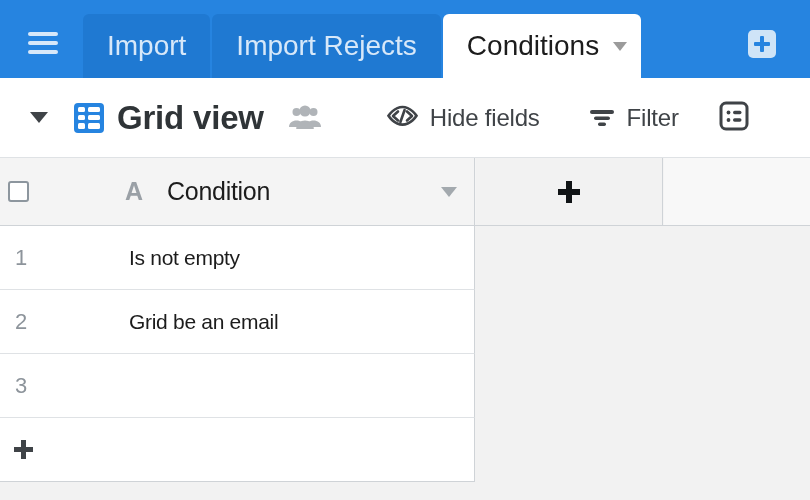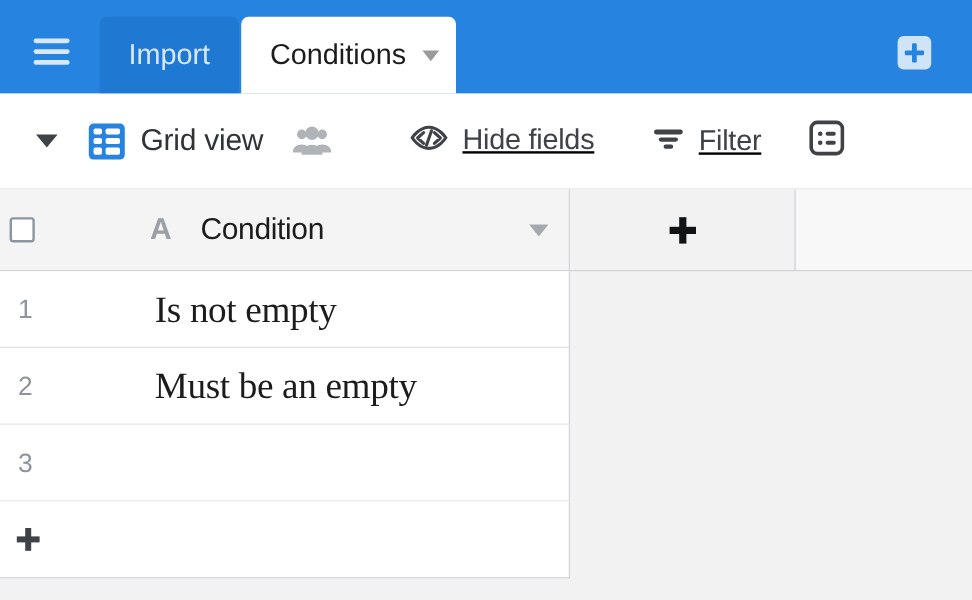--- a/index.html
+++ b/index.html
@@ -24,21 +24,21 @@
   }
   .hamburger span {
     display: block; height: 4px; border-radius: 2px; background: #d7e8f9;
   }
   .tabs { position: absolute; left: 83px; top: 14px; height: 64px; display: flex; align-items: flex-end; }
   .tab {
     height: 64px;
     display: flex; align-items: center; justify-content: center;
     padding: 0 24px;
     border-radius: 6px 6px 0 0;
-    font-size: 24px;
+    font-size: 28px;
     color: #d7e8f9;
     background: #1f79d2;
     margin-right: 2px;
     white-space: nowrap;
     cursor: pointer;
   }
   .tab.active {
     background: #ffffff;
     color: #1c1c1c;
     padding-right: 14px;
@@ -85,25 +85,25 @@
   .gridicon {
     margin-left: 26px;
     width: 30px; height: 30px; border-radius: 4px; background: #2684e0;
     padding: 4px 4px;
     display: grid; grid-template-columns: 1fr 1.55fr; grid-template-rows: 1fr 1fr 1fr;
     gap: 3px;
     cursor: pointer;
   }
   .gridicon i { display: block; background: #ffffff; border-radius: 1.5px; }
   .tb-label {
-    margin-left: 13px; font-size: 25px; color: #2f3437; font-weight: 400; letter-spacing: -0.2px;
+    margin-left: 13px; font-size: 33px; color: #2f3437; font-weight: 700; letter-spacing: -0.2px;
   }
   .people { margin-left: 24px; width: 34px; height: 26px; position: relative; cursor: pointer; }
   .btn {
-    display: flex; align-items: flex-start; cursor: pointer; text-decoration: underline;
+    display: flex; align-items: flex-end; cursor: pointer;
   }
   .btn .lbl { font-size: 24px; color: #3f4347; margin-left: 11px; letter-spacing: -0.2px; }
   .hidefields { margin-left: 64px; }
   .filterbtn { margin-left: 48px; }
   .rowheight { margin-left: 40px; cursor: pointer; }
 
   
   .grid { position: absolute; left: 0; top: 158px; width: 810px; height: 342px; background: #f2f2f2; }
 
   .hdr-row {
@@ -139,21 +139,21 @@
   .hdr-add .plus:after { top: 0; left: 8px; width: 6px; height: 22px; }
   .hdr-tail { position: absolute; left: 664px; top: 0; width: 146px; height: 67px; background: #f8f8f8; }
 
   .rows { position: absolute; left: 0; top: 68px; width: 810px; }
   .row {
     position: relative; width: 475px; height: 64px; background: #ffffff;
     border-bottom: 1px solid #dfe2e5; border-right: 1px solid #cfd3d7;
     display: flex; align-items: center;
   }
   .rownum { width: 44px; text-align: left; padding-left: 15px; font-size: 22px; color: #8d949b; }
-  .cell { font-size: 31px; color: #1c1c1c; margin-left: 85px; letter-spacing: -0.3px; font-family: Liberation Serif, serif; }
+  .cell { font-size: 21px; color: #1c1c1c; margin-left: 85px; letter-spacing: -0.3px; }
   .row-add {
     position: relative; width: 475px; height: 64px; background: #ffffff;
     border-bottom: 1px solid #cfd3d7; border-right: 1px solid #cfd3d7;
     display: flex; align-items: center; cursor: pointer;
   }
   .row-add .plus { position: relative; margin-left: 14px; width: 19px; height: 19px; }
   .row-add .plus:before, .row-add .plus:after { content: ""; position: absolute; background: #3f4347; }
   .row-add .plus:before { left: 0; top: 6.5px; width: 19px; height: 5px; }
   .row-add .plus:after { top: 0; left: 7px; width: 5px; height: 19px; }
 </style>
@@ -166,20 +166,23 @@
 
     <div class="hamburger">
       <span></span>
       <span></span>
       <span></span>
     </div>
 
     <div class="tabs">
       <div class="tab">
         <span>Import</span>
+      </div>
+      <div class="tab">
+        <span>Import Rejects</span>
       </div>
       <div class="tab active">
         <span>Conditions</span>
         <span class="caret"></span>
       </div>
     </div>
 
     <div class="addtab">
       <span class="plus"></span>
     </div>
@@ -260,21 +263,21 @@
 
     <div class="rows">
 
       <div class="row">
         <div class="rownum">1</div>
         <div class="cell">Is not empty</div>
       </div>
 
       <div class="row">
         <div class="rownum">2</div>
-        <div class="cell">Must be an empty</div>
+        <div class="cell">Grid be an email</div>
       </div>
 
       <div class="row">
         <div class="rownum">3</div>
       </div>
 
       <div class="row-add">
         <span class="plus"></span>
       </div>
 

